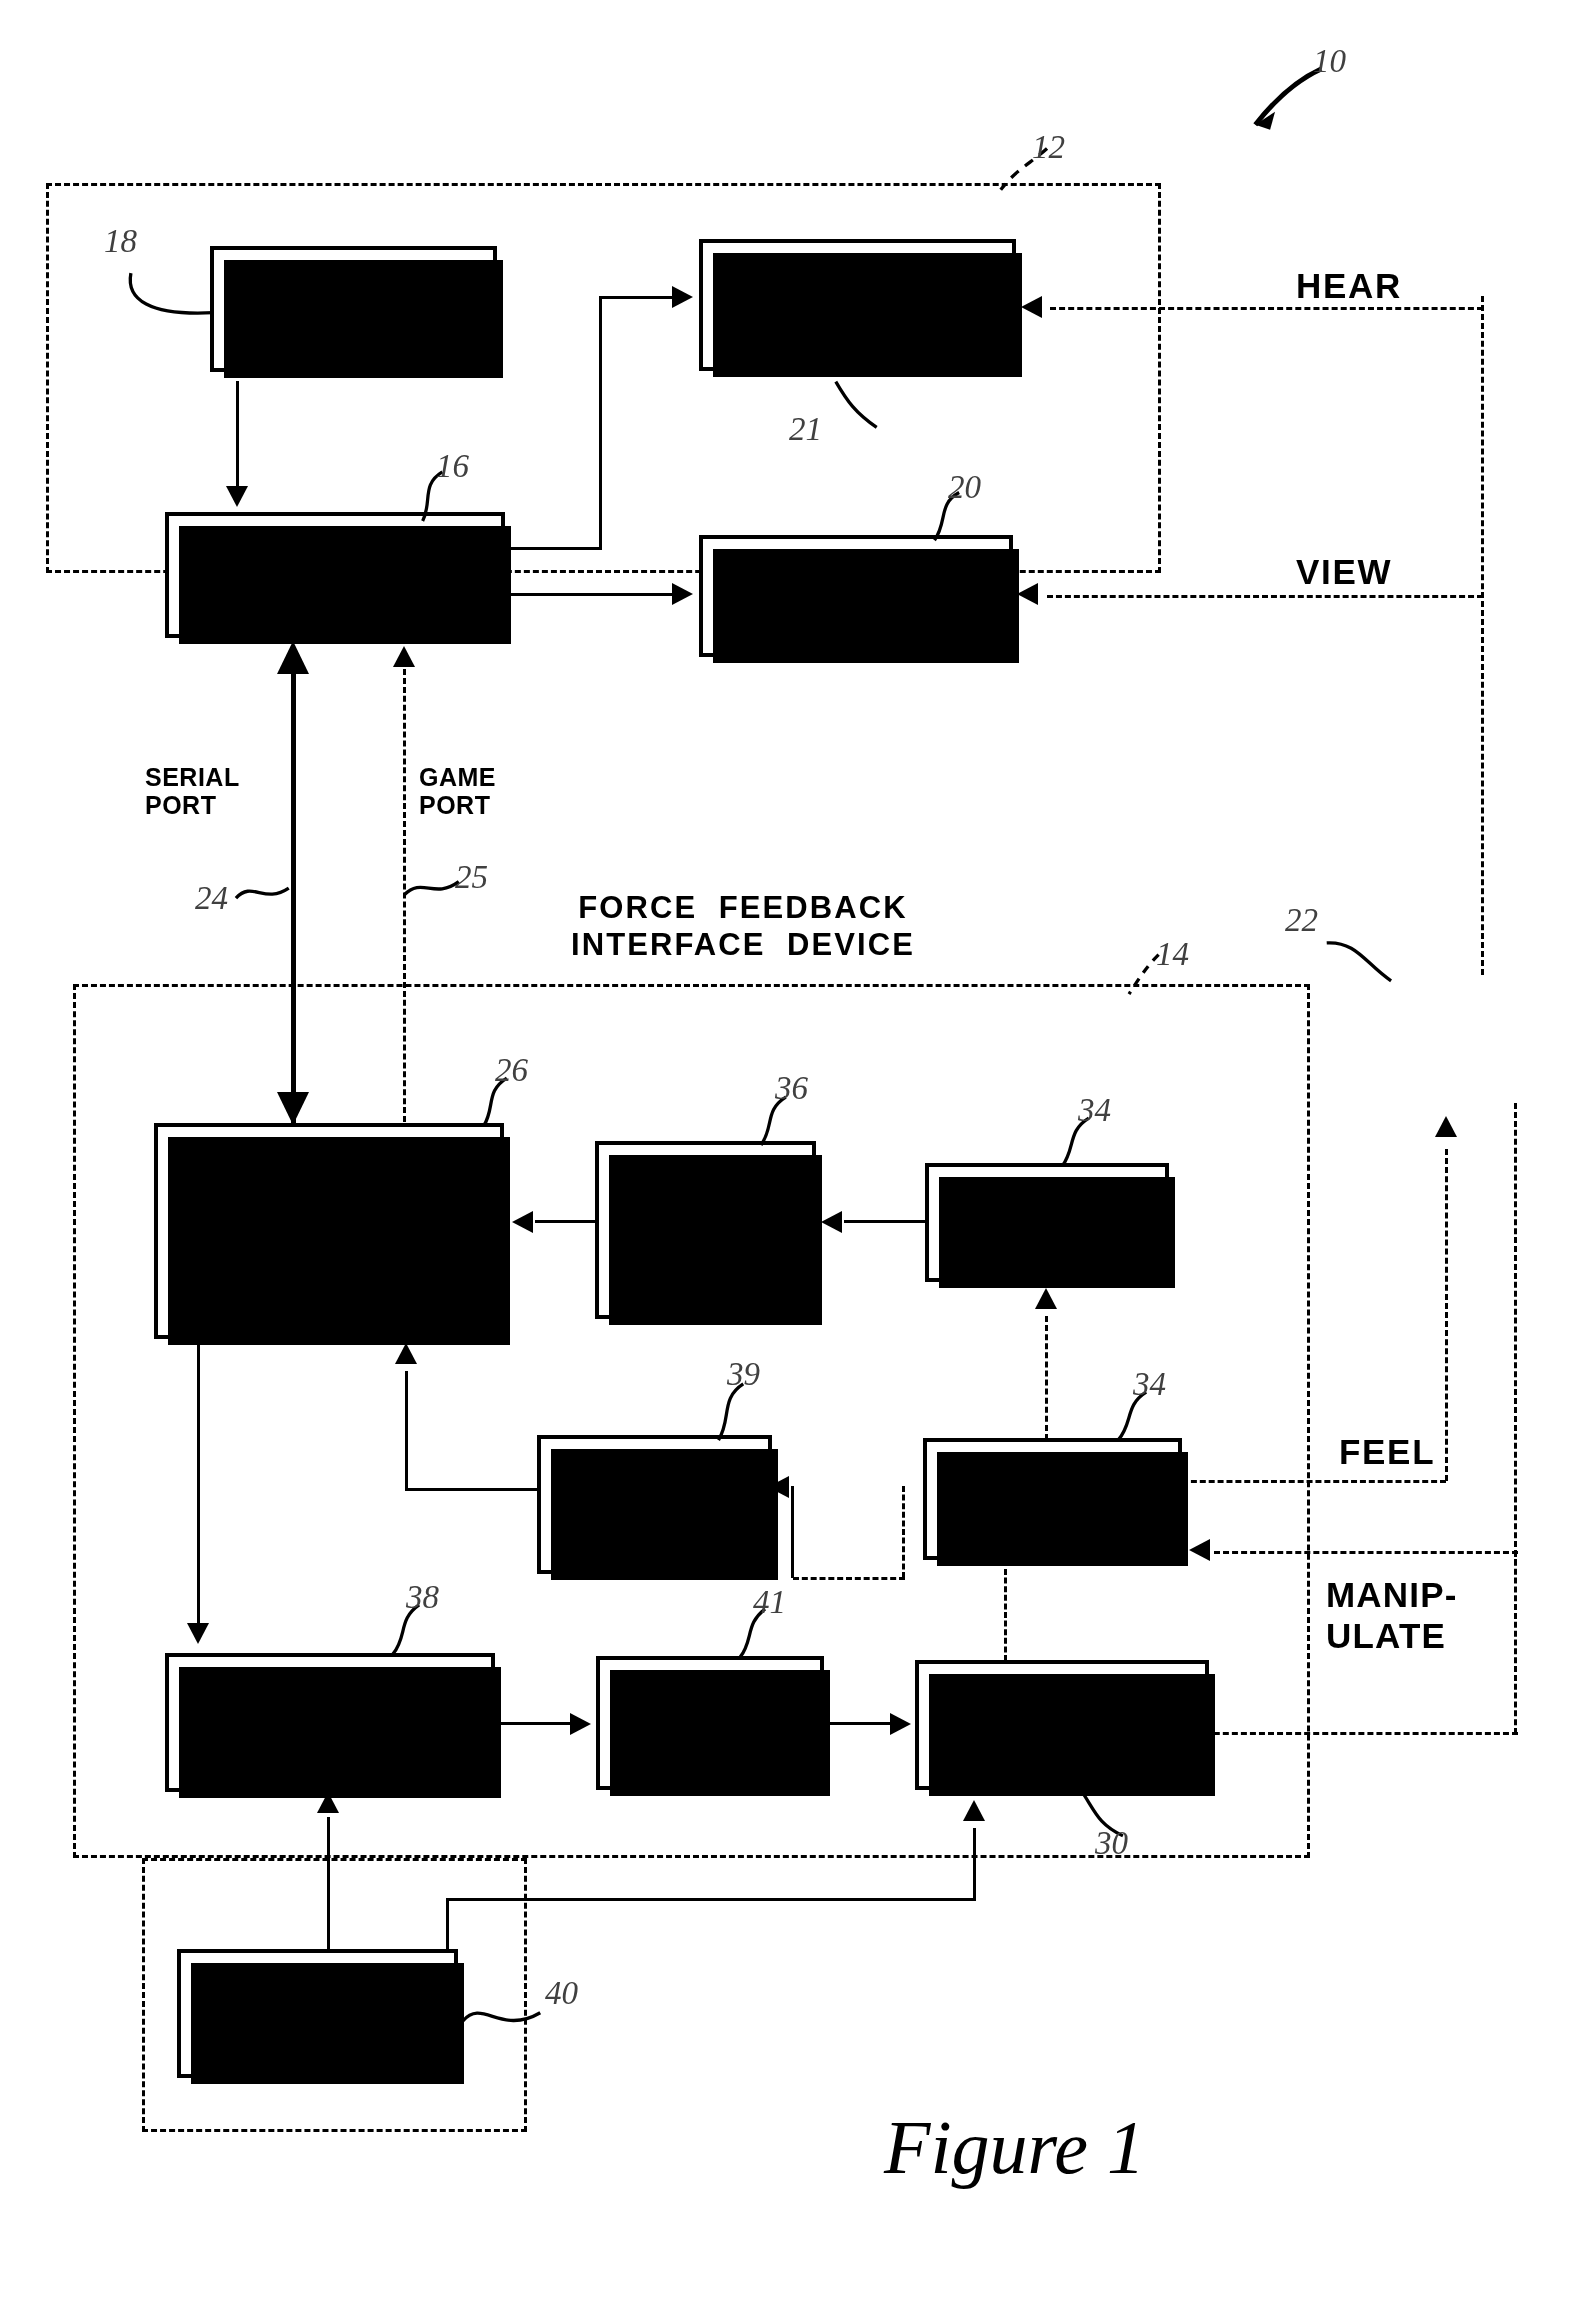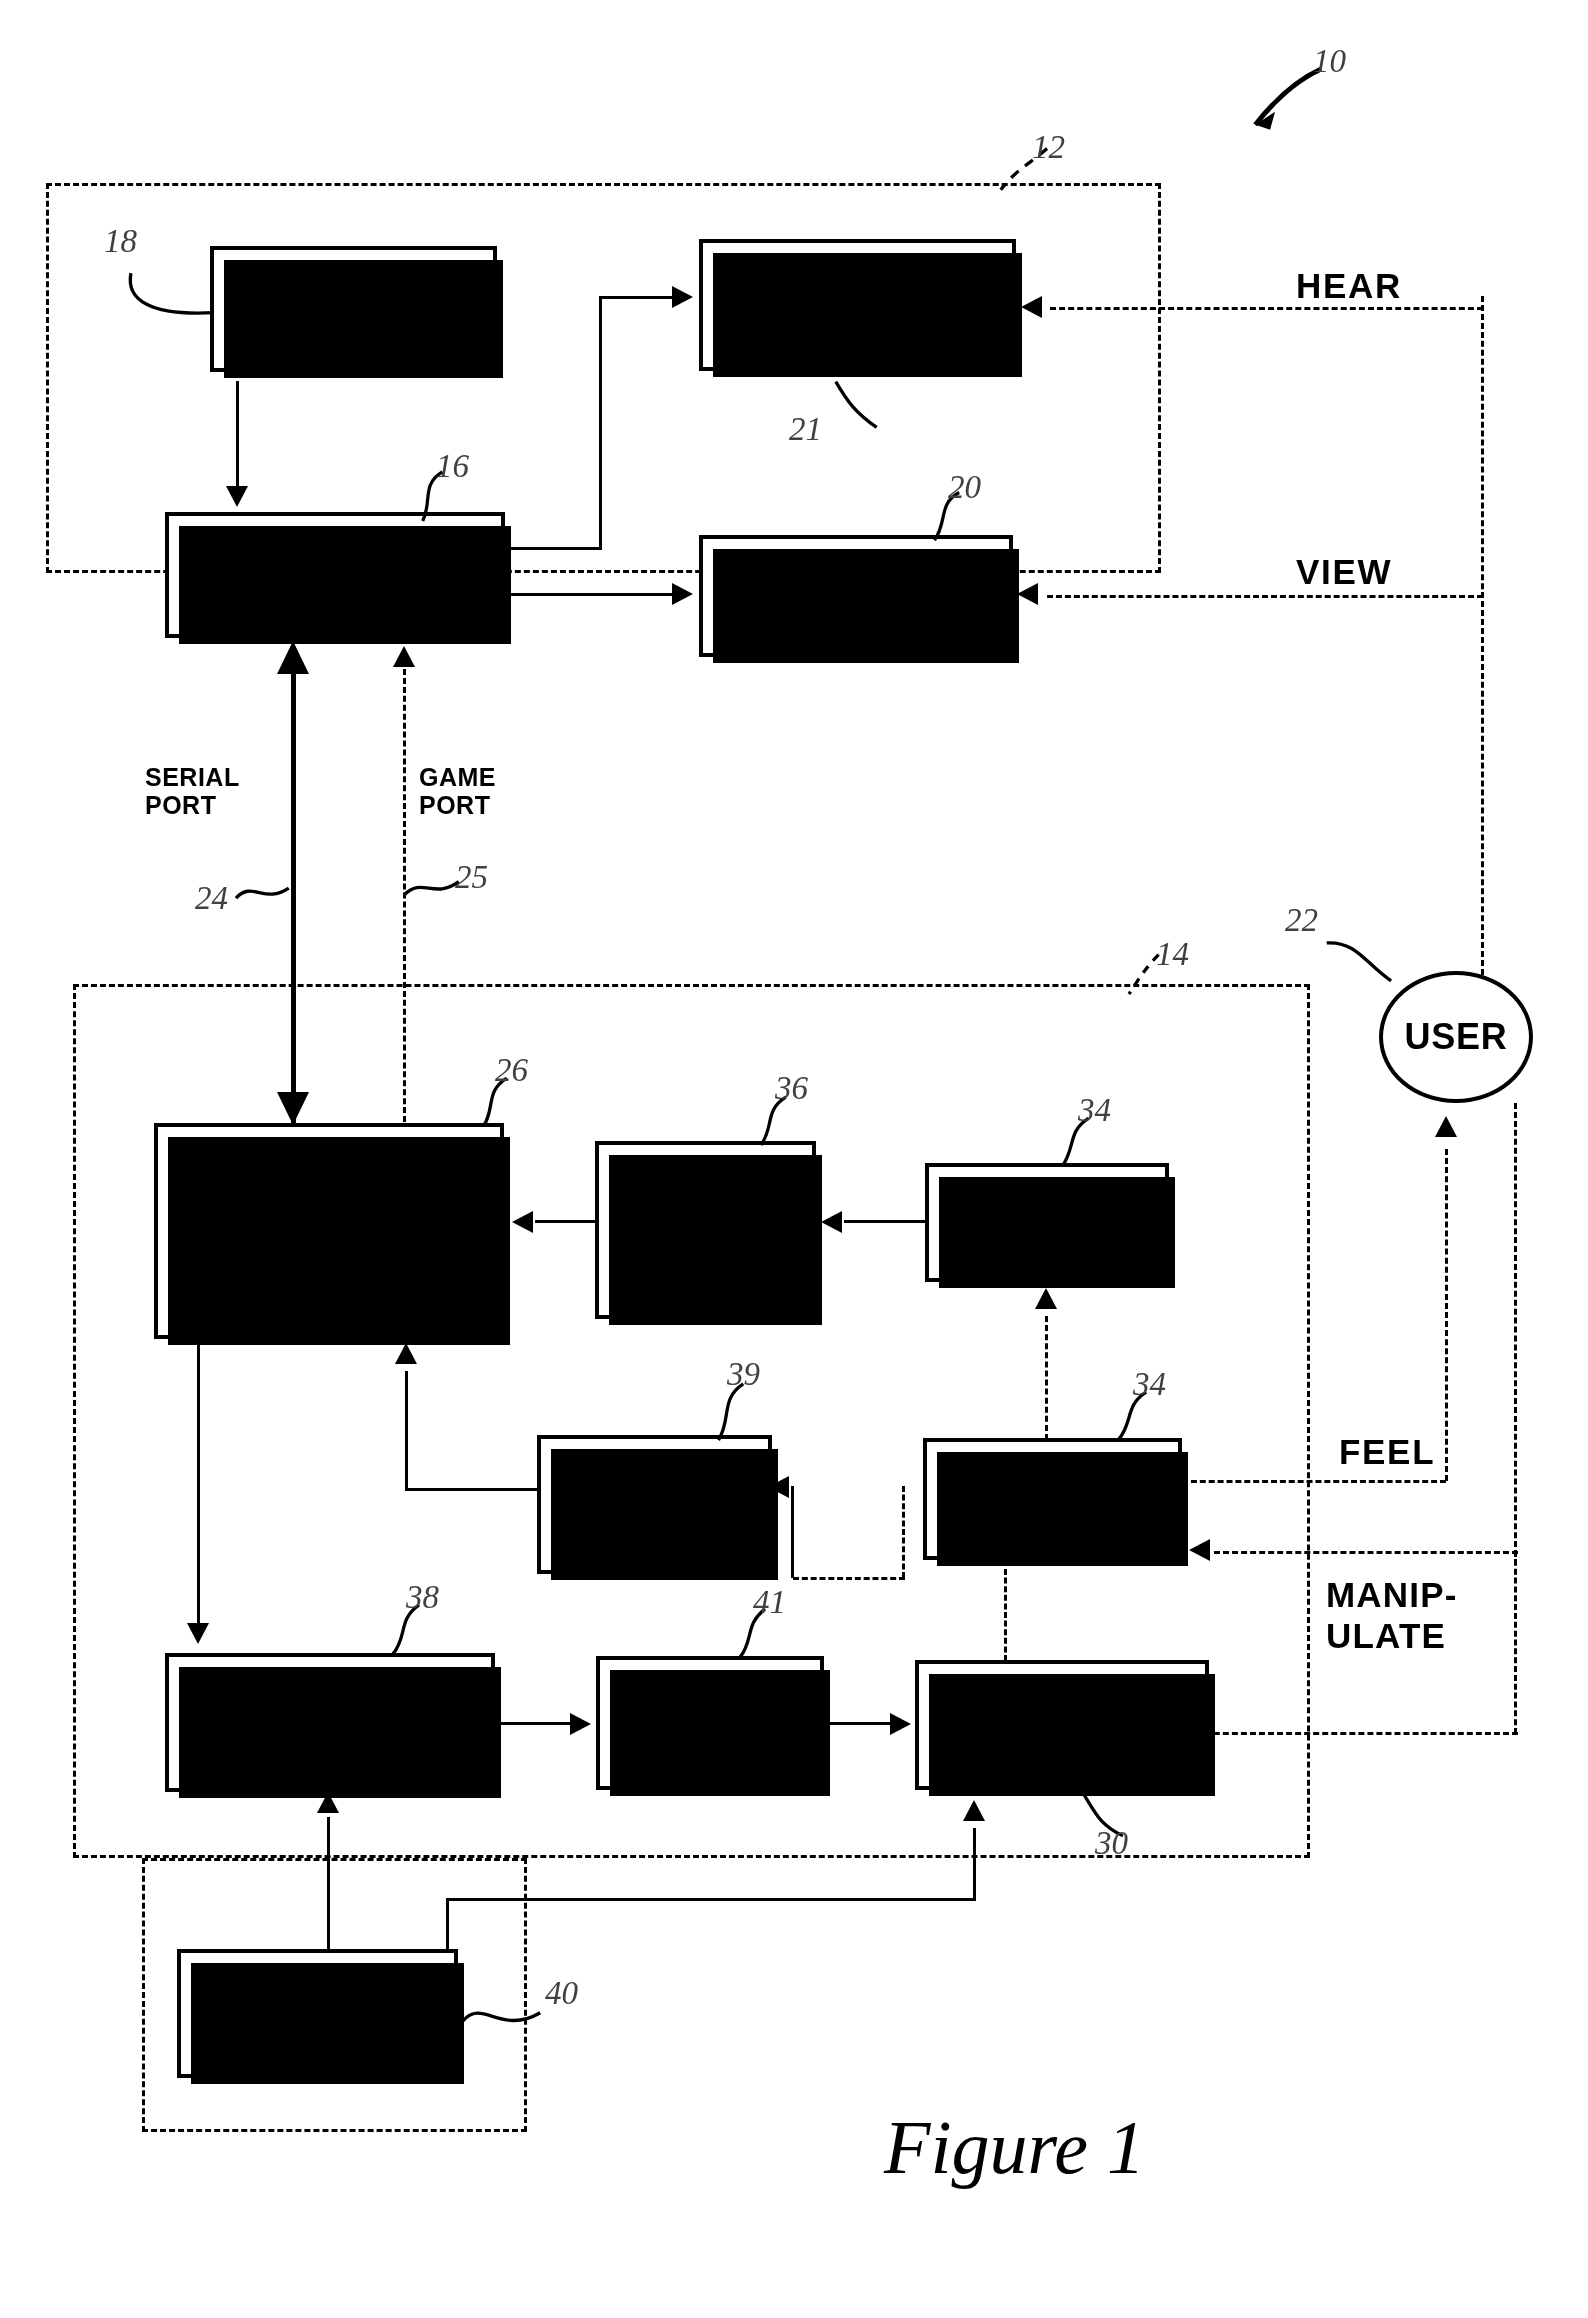--- a/index.html
+++ b/index.html
@@ -207,20 +207,21 @@
   <div class="ref" style="left:195px;top:880px;">24</div>
 
   <div class="dln v" style="left:403px;top:669px;height:462px;"></div>
   <div class="arw up" style="left:393px;top:646px;"></div>
   <div class="cap" style="left:419px;top:763px;"><span>GAME</span><br><span>PORT</span></div>
   <svg class="leader" style="left:401px;top:870px;width:66px;height:38px;" viewBox="0 0 80 46" width="66" height="38">
     <path d="M4 30 C 26 8, 40 36, 70 14" stroke="#000" stroke-width="4" fill="none"></path>
   </svg>
   <div class="ref" style="left:455px;top:859px;">25</div>
 
+  <div class="heading" style="left:571px;top:890px;font-size:31px;text-align:center;"><span>FORCE  FEEDBACK</span><br><span>INTERFACE  DEVICE</span></div>
 
   <div class="dashreg" style="left:73px;top:984px;width:1237px;height:874px;"></div>
 
   <svg class="leader" style="left:1106px;top:951px;width:74px;height:50px;" viewBox="0 0 90 60" width="74" height="50">
     <path d="M64 4 C 50 18, 42 30, 28 52" stroke="#000" stroke-width="4" fill="none" stroke-dasharray="10 9"></path>
   </svg>
   <div class="ref" style="left:1156px;top:936px;">14</div>
 
   <div class="box" style="left:154px;top:1123px;width:350px;height:216px;font-size:36px;">
     <span class="lbl"><span>LOCAL</span><br><span>MICRO-</span><br><span>PROCESSOR</span></span>
@@ -327,23 +328,20 @@
   <div class="ref" style="left:545px;top:1975px;font-style:italic;">40</div>
 
   <div class="ln v" style="left:327px;top:1817px;height:134px;"></div>
   <div class="arw up" style="left:317px;top:1792px;"></div>
 
   <div class="ln v" style="left:446px;top:1899px;height:51px;"></div>
   <div class="ln h" style="left:446px;top:1898px;width:530px;"></div>
   <div class="ln v" style="left:973px;top:1828px;height:71px;"></div>
   <div class="arw up" style="left:963px;top:1800px;"></div>
 
-  <div class="oval" style="left:1379px;top:971px;width:154px;height:132px;font-size:36px;">
-    <span>USER</span>
-  </div>
   <svg class="leader" style="left:1320px;top:933px;width:91px;height:66px;" viewBox="0 0 110 80" width="91" height="66">
     <path d="M8 12 C 44 10, 54 36, 86 58" stroke="#000" stroke-width="4" fill="none"></path>
   </svg>
   <div class="ref" style="left:1285px;top:902px;">22</div>
 
   <div class="dln v" style="left:1481px;top:296px;height:679px;"></div>
 
   <div class="cap" style="left:1296px;top:266px;font-size:35px;letter-spacing:1.7px;">HEAR</div>
   <div class="dln h" style="left:1050px;top:307px;width:433px;"></div>
   <div class="arw left" style="left:1021px;top:296px;"></div>

